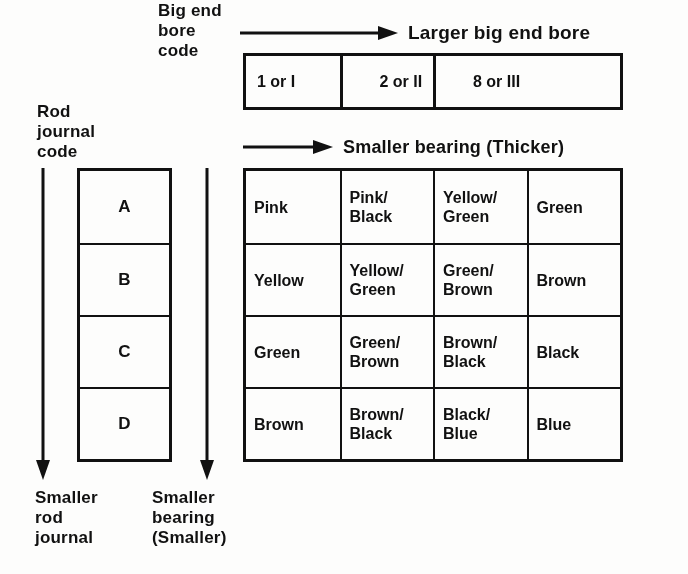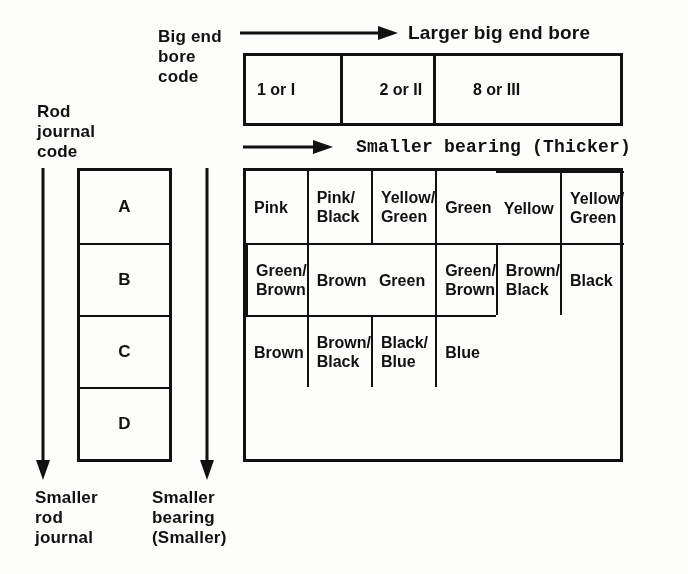--- a/index.html
+++ b/index.html
@@ -11,36 +11,36 @@
     font-family:"Liberation Sans","DejaVu Sans",sans-serif;
     font-weight:700;
     color:#111;
     -webkit-font-smoothing:none;
   }
   .lbl{position:absolute;font-size:17px;line-height:20px;letter-spacing:0.2px;}
   .lbl div{white-space:nowrap;}
 
   
   .bore-table{
-    position:absolute;left:243px;top:53px;width:380px;height:73px;
+    position:absolute;left:243px;top:53px;width:380px;height:57px;
     border:3px solid #111;box-sizing:border-box;
     display:grid;grid-template-columns:repeat(4,1fr);
     background:#fdfdfc;
   }
   .bore-table > div{
     display:flex;align-items:center;padding-left:11px;
     font-size:16px;box-sizing:border-box;
   }
   .bore-table > div + div{border-left:3px solid #111;padding-left:37px;}
 
   
   .color-table{
     position:absolute;left:243px;top:168px;width:380px;height:294px;
     border:3px solid #111;box-sizing:border-box;
-    display:grid;grid-template-columns:repeat(6,1fr);grid-template-rows:repeat(4,1fr);
+    display:grid;grid-template-columns:repeat(4,1fr);grid-template-rows:repeat(4,1fr);
     background:#fdfdfc;
   }
   .color-table > div{
     display:flex;align-items:center;padding-left:8px;
     font-size:16px;line-height:19px;
     white-space:pre-line;box-sizing:border-box;
   }
   .color-table > div:not(:nth-child(4n+1)){border-left:2px solid #111;}
   .color-table > div:nth-child(n+5){border-top:2px solid #111;}
 
@@ -58,21 +58,21 @@
   .rod-table > div + div{border-top:2px solid #111;}
 
   .arrow{position:absolute;}
   svg{display:block;}
 </style>
 </head>
 <body>
 
 <div class="page">
 
-  <div class="lbl" style="left:158px;top:27px;">
+  <div class="lbl" style="left:158px;top:1px;">
     <div>Big end</div>
     <div>bore</div>
     <div>code</div>
   </div>
 
   <div class="arrow" style="left:240px;top:25px;">
     <svg width="160" height="16" viewBox="0 0 160 16">
       <line x1="0" y1="8" x2="140" y2="8" stroke="#111" stroke-width="3"></line>
       <polygon points="138,1 158,8 138,15" fill="#111"></polygon>
     </svg>
@@ -85,21 +85,21 @@
     <div>2 or II</div>
     <div>8 or III</div>
   </div>
 
   <div class="arrow" style="left:243px;top:139px;">
     <svg width="92" height="16" viewBox="0 0 92 16">
       <line x1="0" y1="8" x2="72" y2="8" stroke="#111" stroke-width="3"></line>
       <polygon points="70,1 90,8 70,15" fill="#111"></polygon>
     </svg>
   </div>
-  <div class="lbl" style="left:356px;top:137px;font-size:18px;font-family:Liberation Mono, monospace;">Smaller bearing (Thicker)</div>
+  <div class="lbl" style="left:343px;top:137px;font-size:18px;">Smaller bearing (Thicker)</div>
 
   <div class="lbl" style="left:37px;top:102px;">
     <div>Rod</div>
     <div>journal</div>
     <div>code</div>
   </div>
 
   <div class="arrow" style="left:35px;top:168px;">
     <svg width="16" height="314" viewBox="0 0 16 314">
       <line x1="8" y1="0" x2="8" y2="294" stroke="#111" stroke-width="3"></line>

